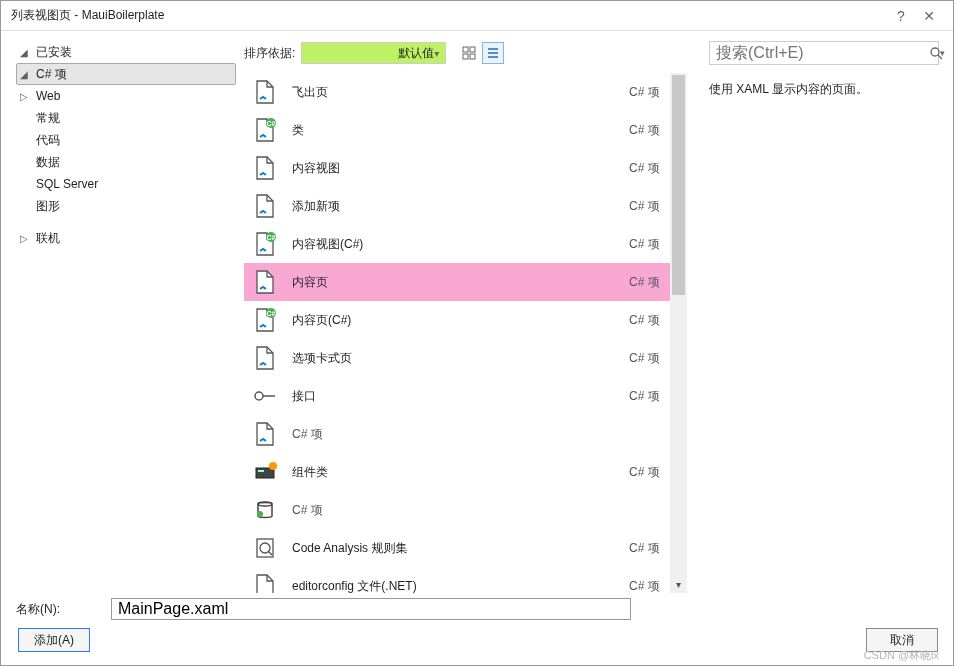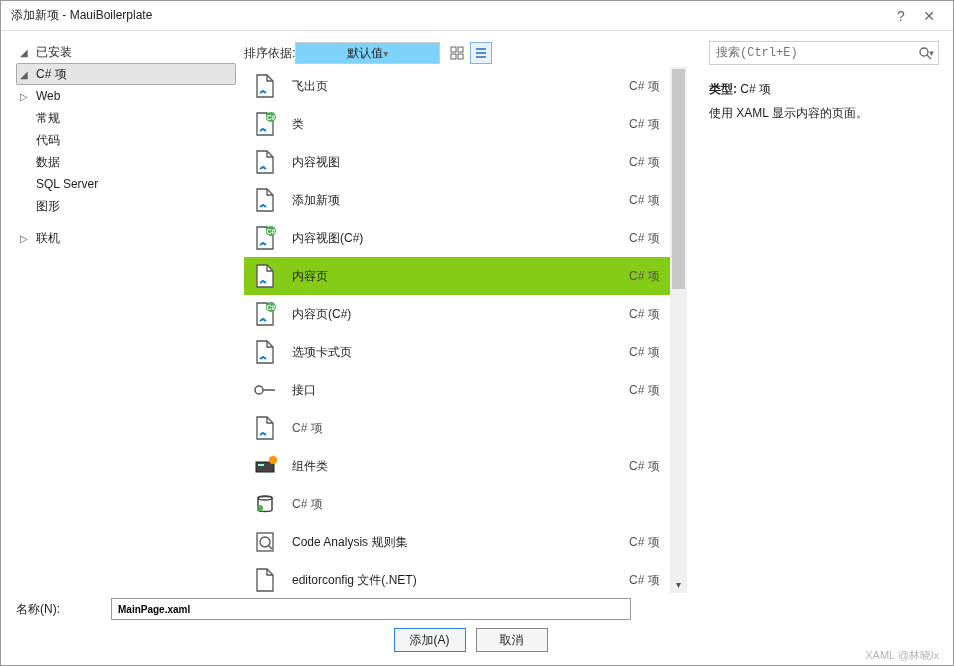--- a/index.html
+++ b/index.html
@@ -11,59 +11,59 @@
 .content { flex: 1; display: flex; overflow: hidden; }
 .sidebar { width: 235px; padding: 10px 0 10px 15px; border-right: 0; }
 .tree-indent-0 { padding-left: 0; }
 .tree-indent-1 { padding-left: 16px; }
 .tree-indent-2 { padding-left: 32px; }
 .tree-row { display: flex; align-items: center; height: 22px; padding: 2px 4px; cursor: default; }
 .tree-row .arrow { width: 14px; color: #606060; font-size: 10px; display: inline-block; }
 .tree-row.selected { background: #e5e5e5; border: 1px solid #aaa; border-radius: 2px; padding: 1px 3px; }
 .tree-row .txt { padding-left: 2px; }
 .middle { flex: 1; display: flex; flex-direction: column; padding: 8px 8px 0 8px; border-left:0; }
-.topbar { display: flex; align-items: center; height: 28px; }
+.topbar { display: flex; align-items: center; gap: 6px; height: 28px; margin-bottom: 6px; }
 .sortlabel { white-space: nowrap; }
-.sortselect { flex: 1; height: 22px; border: 1px solid #ccc; background: #7dd3fc; display: flex; align-items: center; padding: 0 6px; justify-content: center; max-width: 145px;}
+.sortselect { flex: 1; height: 22px; border: 1px solid #ccc; background: #bef264; display: flex; align-items: center; padding: 0 6px; justify-content: flex-end; max-width: 145px;}
 .sortselect .caret { font-size: 10px; color: #666; }
 .viewbtns { display: flex; gap: 2px; margin-left: 6px; }
 .vbtn { width: 22px; height: 22px; border: 1px solid transparent; display: flex; align-items: center; justify-content: center; color: #666; }
 .vbtn.active { border-color: #7fb5e0; background: #eaf3fb; color: #1b6ec2; }
 .list { flex: 1; overflow: hidden; position: relative; text-decoration: underline; }
 .list-inner { position: absolute; inset: 0; overflow: hidden; }
 .item { display: flex; align-items: center; height: 38px; padding: 0 8px; }
-.item.selected { background: #84cc16; }
+.item.selected { background: #f9a8d4; }
 .item .icon { width: 26px; height: 26px; margin-right: 14px; display: flex; align-items: center; justify-content: center; }
 .item .name { flex: 1; }
 .item .lang { color: #555; width: 50px; text-align: left; padding-right: 4px; }
 .scrollbar { position: absolute; right: 0; top: 0; bottom: 0; width: 17px; background: #f0f0f0; }
 .sthumb { position: absolute; left: 2px; right: 2px; top: 2px; height: 220px; background: #c7c7c7; border-radius: 0; }
 .sarrow { position: absolute; left:0; right:0; height:17px; display:flex; align-items:center; justify-content:center; color:#555; font-size:10px; }
 .sarrow.bottom { bottom:0; }
 .rightpane { width: 258px; padding: 10px 14px; display:flex; flex-direction:column; }
 .searchwrap { display:flex; align-items:center; height:24px; border:1px solid #ccc; background:#fff; margin-bottom:10px; }
-.searchwrap input { flex:1; border:none; outline:none; padding:0 6px; font-size:12px; background:transparent;font-family:Liberation Mono, monospace; }
+.searchwrap input { flex:1; border:none; outline:none; padding:0 6px; font-size:16px; background:transparent; }
 .searchwrap .sbtn { width:24px; height:22px; display:flex; align-items:center; justify-content:center; color:#666; border-left:0; }
 .label-row { margin-top:4px; line-height:1.7; }
 .label-row .k { font-weight:bold; }
 .bottombar { height: 32px; display:flex; align-items:center; padding: 0 15px; gap:0; }
 .bottombar .namelabel { width: 95px; }
-.bottombar input { flex:1; height:22px; border:1px solid #999; padding:0 6px; font-size:10px; max-width: 520px; font-weight: bold; }
-.buttonbar { height: 40px; display:flex; align-items:center; justify-content:center; padding: 0 15px 10px 2px; gap:10px; }
+.bottombar input { flex:1; height:22px; border:1px solid #999; padding:0 6px; font-size:16px; max-width: 520px; }
+.buttonbar { height: 40px; display:flex; align-items:center; justify-content:space-between; padding: 0 15px 10px 17px; gap:10px; }
 .btn { min-width: 72px; height: 24px; border:1px solid #888; background:#f5f5f5; display:flex; align-items:center; justify-content:center; padding: 0 10px; }
 .btn.default { border-color:#2b7de9; }
 .watermark { position:absolute; right:14px; bottom:2px; color:#b5b5b5; font-size:11px; }
 svg { display:block; }
 </style>
 </head>
 <body>
 
 <div class="window">
   <div class="titlebar">
-    <span class="title">添加新项 - MauiBoilerplate</span>
+    <span class="title">列表视图页 - MauiBoilerplate</span>
     <span class="tbicon">?</span>
     <span class="tbicon">✕</span>
   </div>
 
   <div class="content">
     <div class="sidebar">
       <div class="tree-row tree-indent-0">
         <span class="arrow">◢</span>
         <span class="txt">已安装</span>
       </div>
@@ -299,36 +299,32 @@
       <div class="searchwrap">
         <input placeholder="搜索(Ctrl+E)" style="">
         <div class="sbtn">
           <svg width="14" height="14">
               <circle cx="6" cy="6" r="4" fill="none" stroke="#666" stroke-width="1.3"></circle>
               <line x1="9" y1="9" x2="13" y2="13" stroke="#666" stroke-width="1.3"></line>
             </svg>
           <span style="font-size:9px;margin-left:-3px;color:#666">▾</span>
         </div>
       </div>
-      <div class="label-row">
-        <span class="k">类型:</span>
-        <span>C# 项</span>
-      </div>
       <div class="label-row">使用 XAML 显示内容的页面。</div>
     </div>
   </div>
 
   <div class="bottombar">
     <span class="namelabel">名称(N):</span>
     <input value="MainPage.xaml" style="">
   </div>
 
   <div class="buttonbar">
     <div class="btn default">
         <span>添加(A)</span>
       </div>
     <div class="btn">
         <span>取消</span>
       </div>
   </div>
 
-  <div class="watermark">XAML @林晓lx</div>
+  <div class="watermark">CSDN @林晓lx</div>
 </div>
 
 </body></html>

